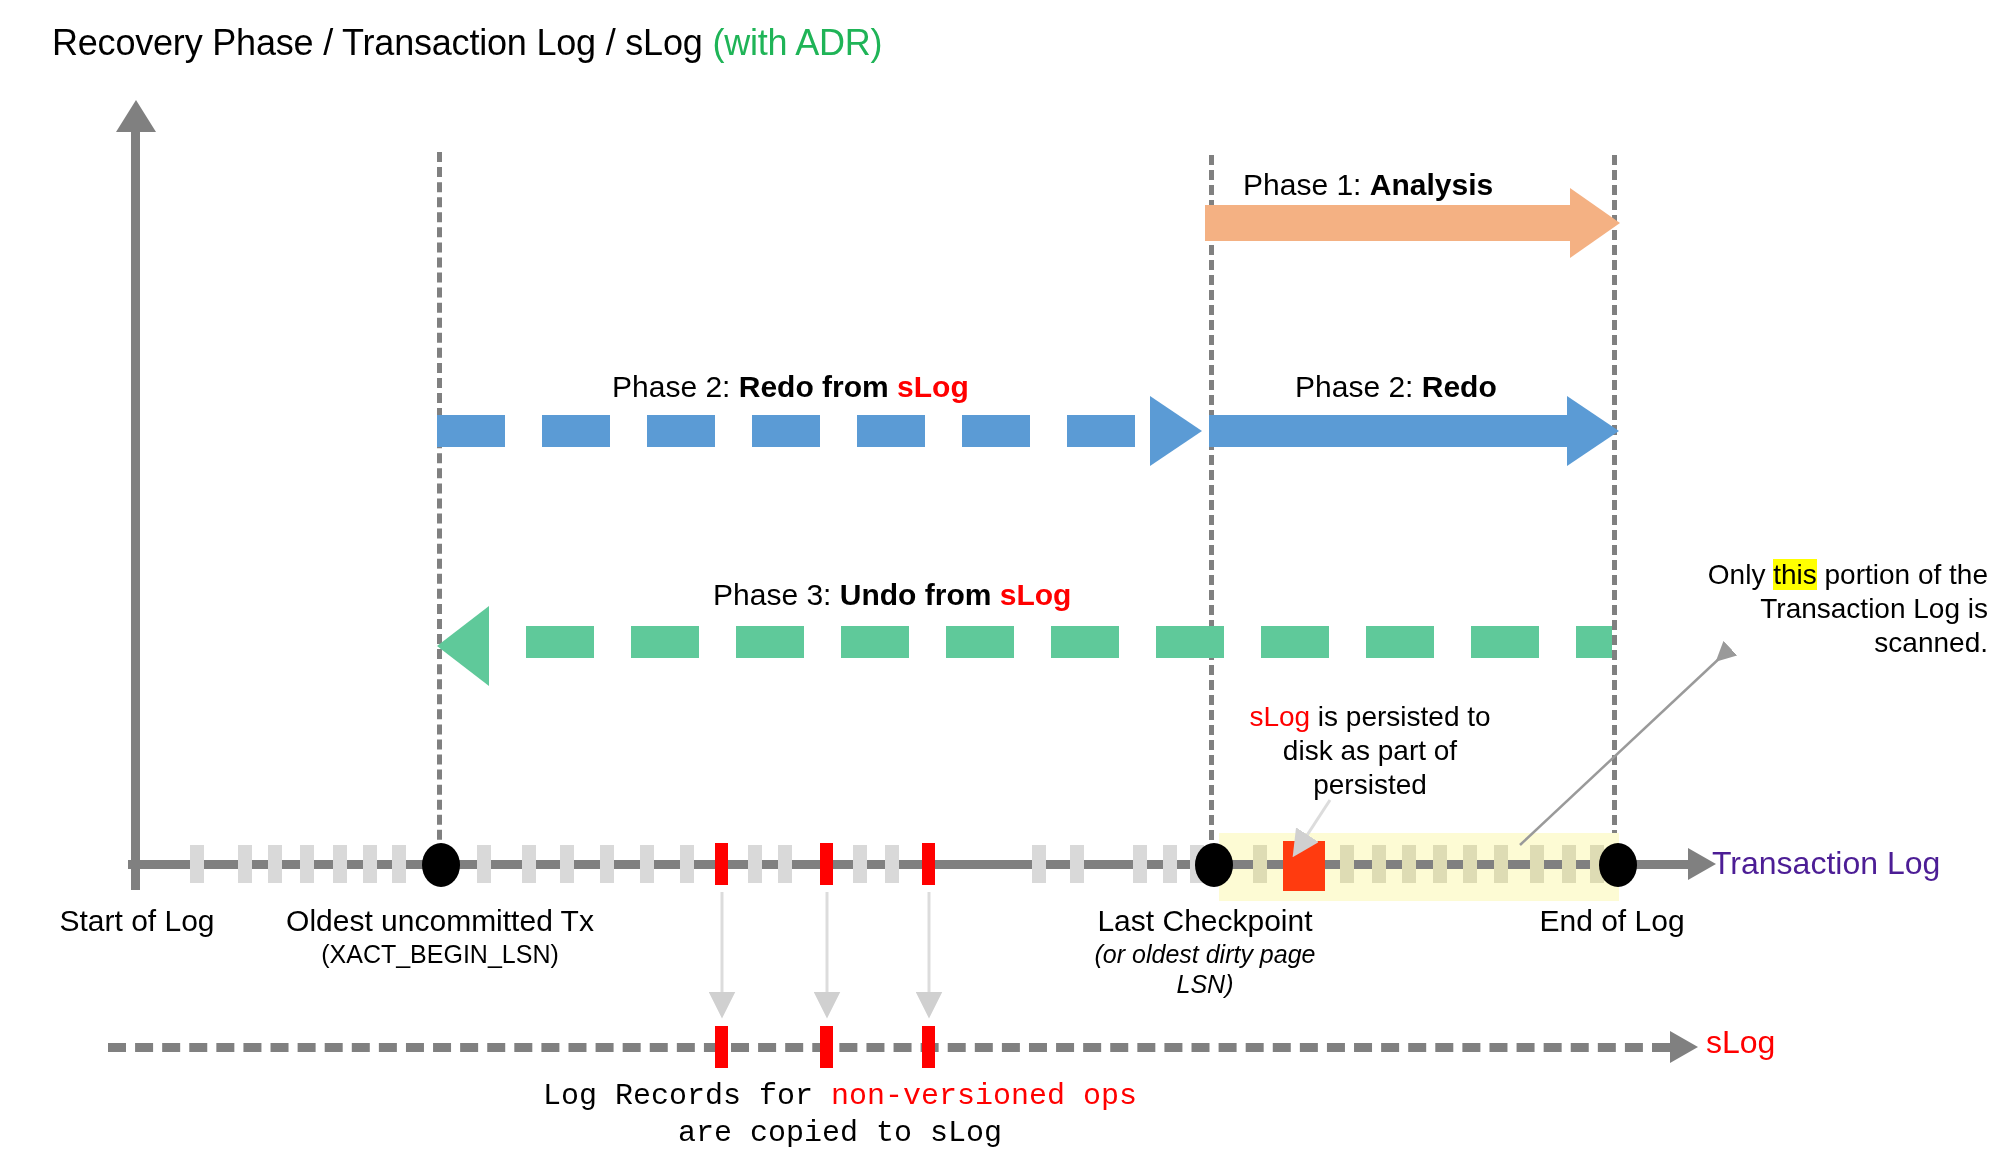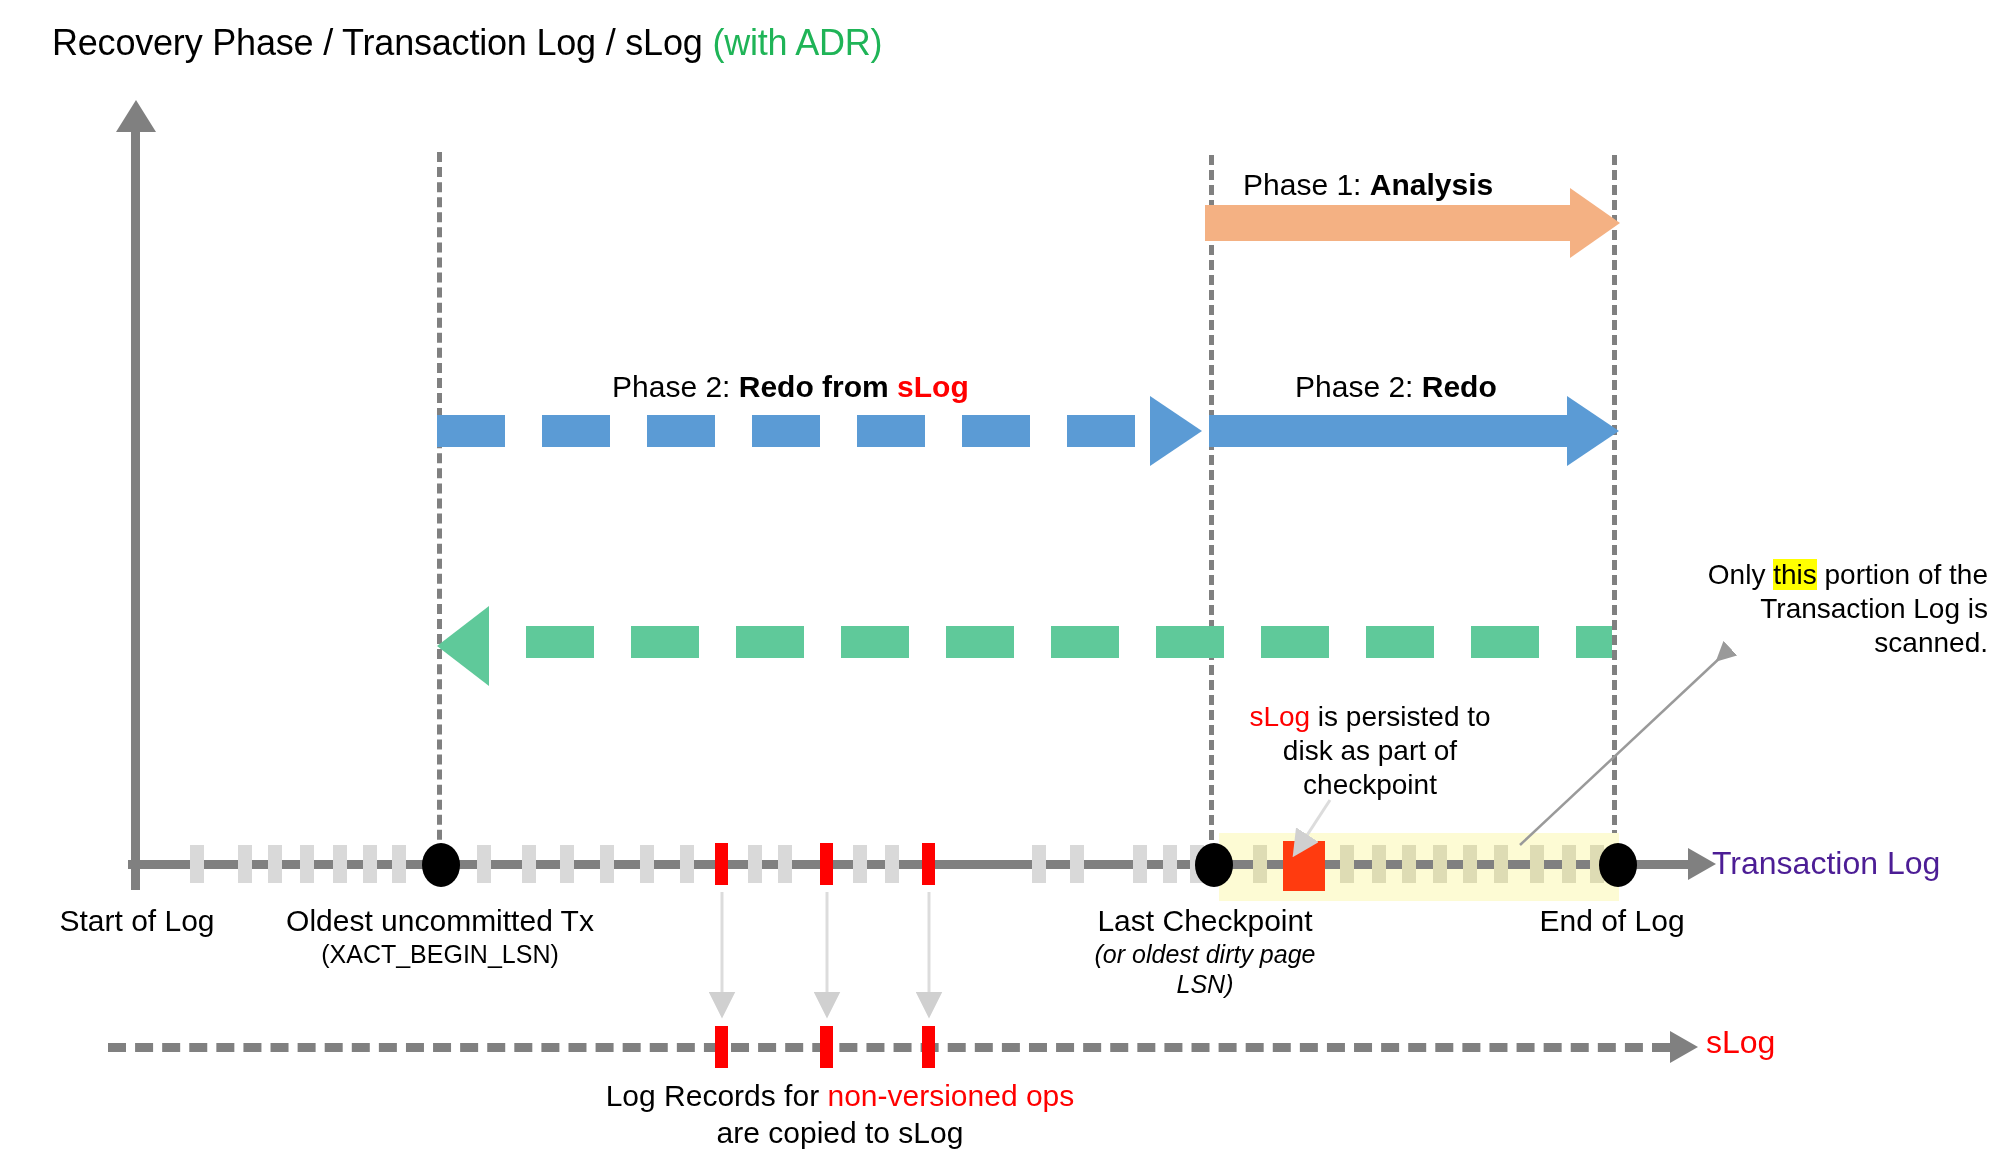--- a/index.html
+++ b/index.html
@@ -155,28 +155,31 @@
   <div class="abs" style="left:437px; top:415px; width:730px; height:32px;
               background: repeating-linear-gradient(to right, #5b9bd5 0px, #5b9bd5 68px, #ffffff 68px, #ffffff 105px);"></div>
   <div class="abs arrow-head" style="left:1150px; top:396px; border-left:52px solid #5b9bd5; border-top-width:35px; border-bottom-width:35px;"></div>
 
   <div class="abs phase-label" style="left:1295px; top:370px;">
     <span>Phase 2: </span><b>Redo</b>
   </div>
   <div class="abs arrow-body" style="left:1209px; top:415px; width:358px; height:32px; background:#5b9bd5;"></div>
   <div class="abs arrow-head" style="left:1567px; top:396px; border-left:52px solid #5b9bd5; border-top-width:35px; border-bottom-width:35px;"></div>
 
+  <div class="abs phase-label" style="left:713px; top:578px;">
+    <span>Phase 3: </span><b>Undo from </b><b class="slog">sLog</b>
+  </div>
   <div class="abs arrow-head-left" style="left:437px; top:606px; border-right:52px solid #5fc99a; border-top-width:40px; border-bottom-width:40px;"></div>
   <div class="abs" style="left:489px; top:626px; width:1123px; height:32px;
               background: repeating-linear-gradient(to right, #ffffff 0px, #ffffff 37px, #5fc99a 37px, #5fc99a 105px);"></div>
 
   <div class="abs anno" style="left:1225px; top:700px; width:290px;">
     <span class="slog">sLog</span><span> is persisted to</span><br>
     <span>disk as part of</span><br>
-    <span>checkpoint</span>
+    <span>persisted</span>
   </div>
 
   <div class="abs anno" style="left:1648px; top:558px; width:340px; text-align:right;">
     <span>Only </span><span class="hl">this</span><span> portion of the</span><br>
     <span>Transaction Log is scanned.</span>
   </div>
 
   <div class="abs" id="scan-highlight" style="left:1219px; top:833px; width:400px; height:68px;"></div>
 
   <div class="abs axis-line" style="left:128px; top:860px; width:1560px; height:9px;"></div>
@@ -263,21 +266,21 @@
   <div class="abs" style="left:1670px; top:1031px; width:0; height:0;
               border-top:16px solid transparent; border-bottom:16px solid transparent;
               border-left:28px solid #808080;"></div>
 
   <div class="abs tick red" style="left:715px; top:1026px;"></div>
   <div class="abs tick red" style="left:820px; top:1026px;"></div>
   <div class="abs tick red" style="left:922px; top:1026px;"></div>
 
   <div class="abs axis-caption red" style="left:1706px; top:1024px;">sLog</div>
 
-  <div class="abs anno" style="left:530px; top:1078px; width:620px; text-align:center; font-size:30px;">
+  <div class="abs anno" style="left:530px; top:1078px; width:620px; text-align:center; font-size:30px;font-family:Liberation Mono, monospace;">
     <span>Log Records for </span><span class="nonver">non-versioned ops</span><br>
     <span>are copied to sLog</span>
   </div>
 
   <svg class="overlay" viewBox="0 0 2001 1152">
     <defs>
       <marker id="lightArrow" markerWidth="9" markerHeight="9" refX="4.5" refY="4.5" orient="auto">
         <path d="M0,0 L9,4.5 L0,9 z" fill="#d0d0d0"></path>
       </marker>
       <marker id="grayArrow" markerWidth="8" markerHeight="8" refX="4" refY="4" orient="auto">

